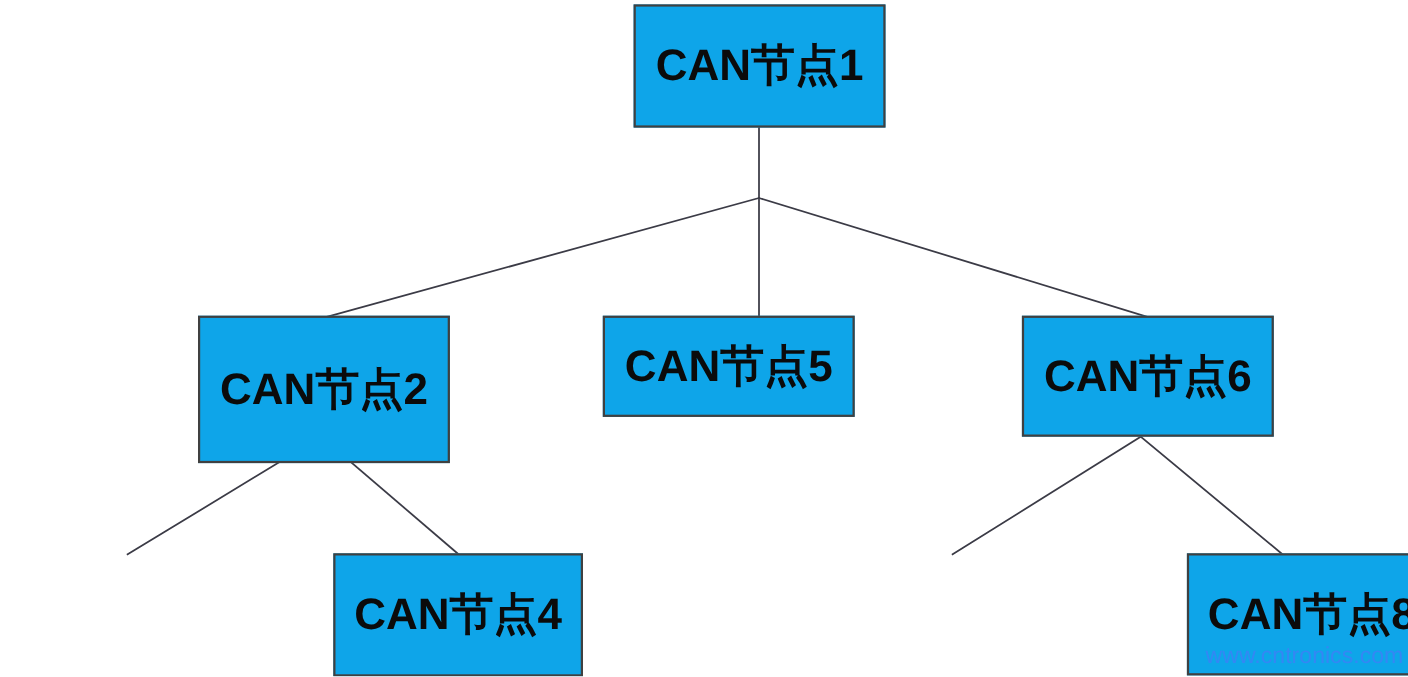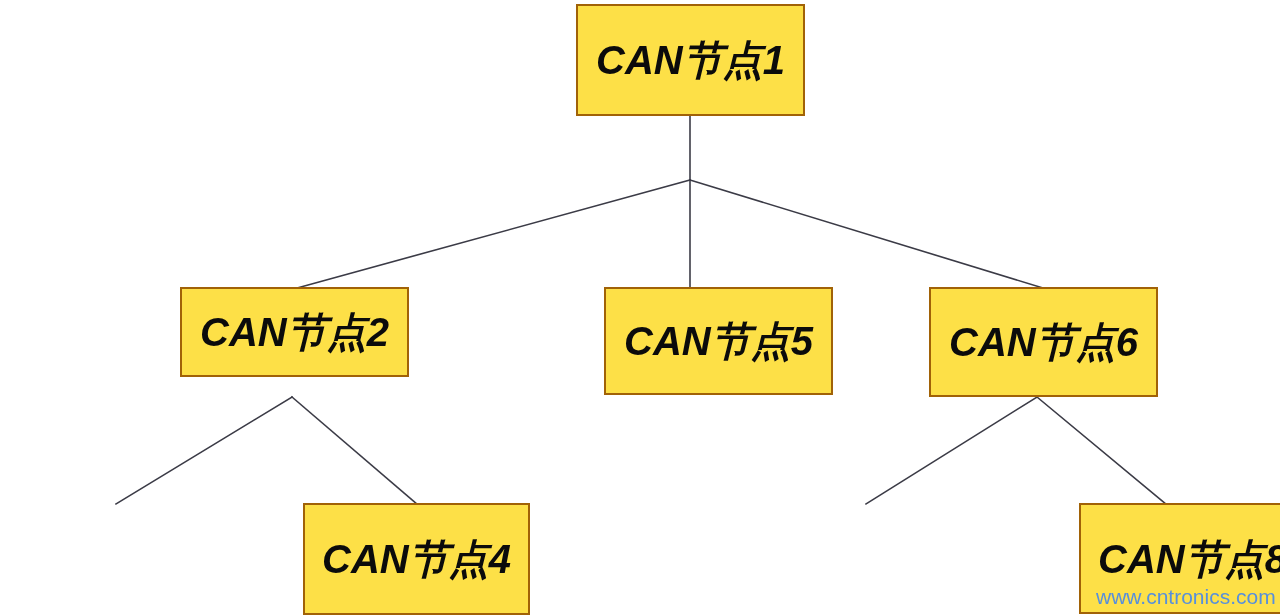--- a/index.html
+++ b/index.html
@@ -21,27 +21,26 @@
     position: absolute;
     left: 0;
     top: 0;
     width: 1280px;
     height: 615px;
     pointer-events: none;
   }
   .node {
     position: absolute;
     box-sizing: border-box;
-    background: #fde047;
-    border: 2px solid #a16207;
+    background: #0ea5e9;
+    border: 2px solid #404040;
     display: flex;
     align-items: center;
     justify-content: center;
     z-index: 2;
-    font-style: italic;
   }
   .node-label {
     font-size: 40px;
     font-weight: bold;
     color: #0b0b0b;
     letter-spacing: 0px;
     line-height: 1;
     white-space: nowrap;
   }
   .watermark {
@@ -69,25 +68,25 @@
       <line x1="292" y1="397" x2="417" y2="504"></line>
       <line x1="1037" y1="397" x2="866" y2="504"></line>
       <line x1="1037" y1="397" x2="1166" y2="504"></line>
     </g>
   </svg>
 
   <div class="node" style="left:576px; top:4px; width:229px; height:112px;">
     <span class="node-label">CAN节点1</span>
   </div>
 
-  <div class="node" style="left:180px; top:287px; width:229px; height:90px;">
+  <div class="node" style="left:180px; top:287px; width:229px; height:134px;">
     <span class="node-label">CAN节点2</span>
   </div>
 
-  <div class="node" style="left:604px; top:287px; width:229px; height:108px;">
+  <div class="node" style="left:548px; top:287px; width:229px; height:92px;">
     <span class="node-label">CAN节点5</span>
   </div>
 
   <div class="node" style="left:929px; top:287px; width:229px; height:110px;justify-content:center;">
     <span class="node-label">CAN节点6</span>
   </div>
 
 
   <div class="node" style="left:303px; top:503px; width:227px; height:112px;">
     <span class="node-label">CAN节点4</span>

